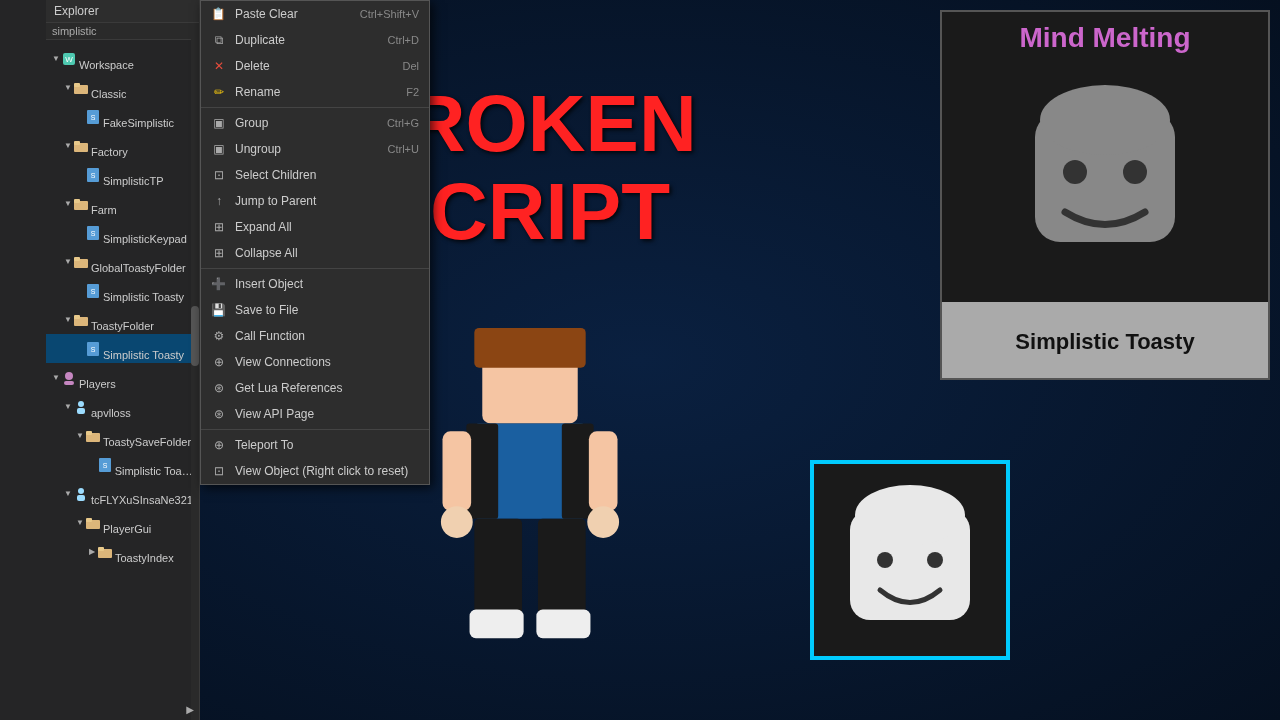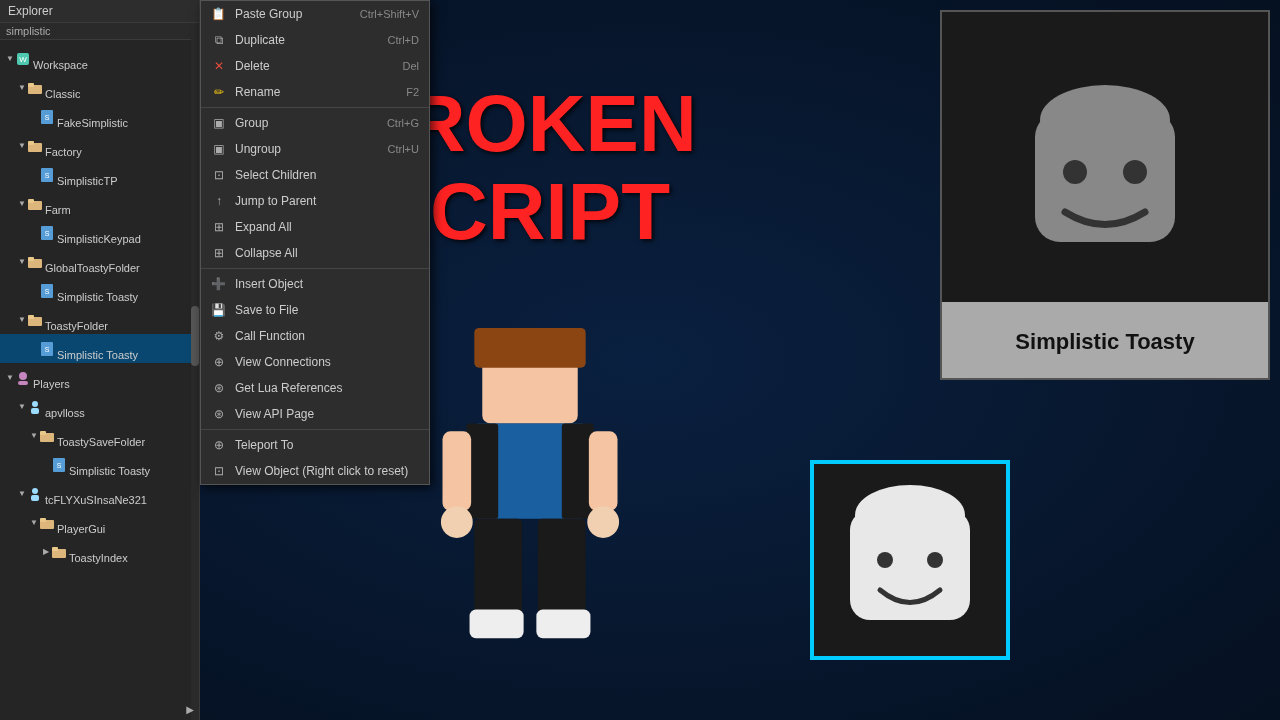--- a/index.html
+++ b/index.html
@@ -127,20 +127,21 @@
     
     #explorer-panel {
       position: absolute;
       top: 0;
       left: 0;
       width: 200px;
       height: 720px;
       background: #252526;
       border-right: 1px solid #3a3a3a;
       overflow: hidden;
+      padding-left: 46px;
     }
 
     .explorer-header {
       background: #2d2d2d;
       padding: 4px 8px;
       font-size: 12px;
       color: #cccccc;
       border-bottom: 1px solid #3a3a3a;
     }
 
@@ -337,20 +338,21 @@
 
       <svg viewBox="0 0 200 200" width="200" height="200" style="margin-top:30px">
         <rect x="30" y="40" width="140" height="130" rx="25" fill="#888"></rect>
         <ellipse cx="100" cy="48" rx="65" ry="35" fill="#888"></ellipse>
 
         <circle cx="70" cy="100" r="12" fill="#333"></circle>
         <circle cx="130" cy="100" r="12" fill="#333"></circle>
 
         <path d="M 60 140 Q 100 165 140 140" stroke="#333" stroke-width="7" fill="none" stroke-linecap="round"></path>
       </svg>
+      <div class="preview-card-title">Mind Melting</div>
     </div>
     <div class="preview-card-bottom">
       <span class="preview-card-name">Simplistic Toasty</span>
     </div>
   </div>
 </div>
 
 <div id="explorer-panel">
   <div class="explorer-header">
     <span>Explorer</span>
@@ -561,21 +563,21 @@
     </div>
   <div class="scrollbar-track">
     <div class="scrollbar-thumb"></div>
   </div>
   <div class="explorer-bottom-arrow">▶</div>
 </div>
 
 <div id="context-menu">
 <div class="ctx-item">
       <span class="ctx-icon" style="color:#aaa">📋</span>
-      <span class="ctx-label">Paste Group</span>
+      <span class="ctx-label">Paste Clear</span>
       <span class="ctx-shortcut">Ctrl+Shift+V</span>
     </div>
     <div class="ctx-item">
       <span class="ctx-icon" style="color:#aaa">⧉</span>
       <span class="ctx-label">Duplicate</span>
       <span class="ctx-shortcut">Ctrl+D</span>
     </div>
     <div class="ctx-item">
       <span class="ctx-icon" style="color:#e74c3c">✕</span>
       <span class="ctx-label">Delete</span>

